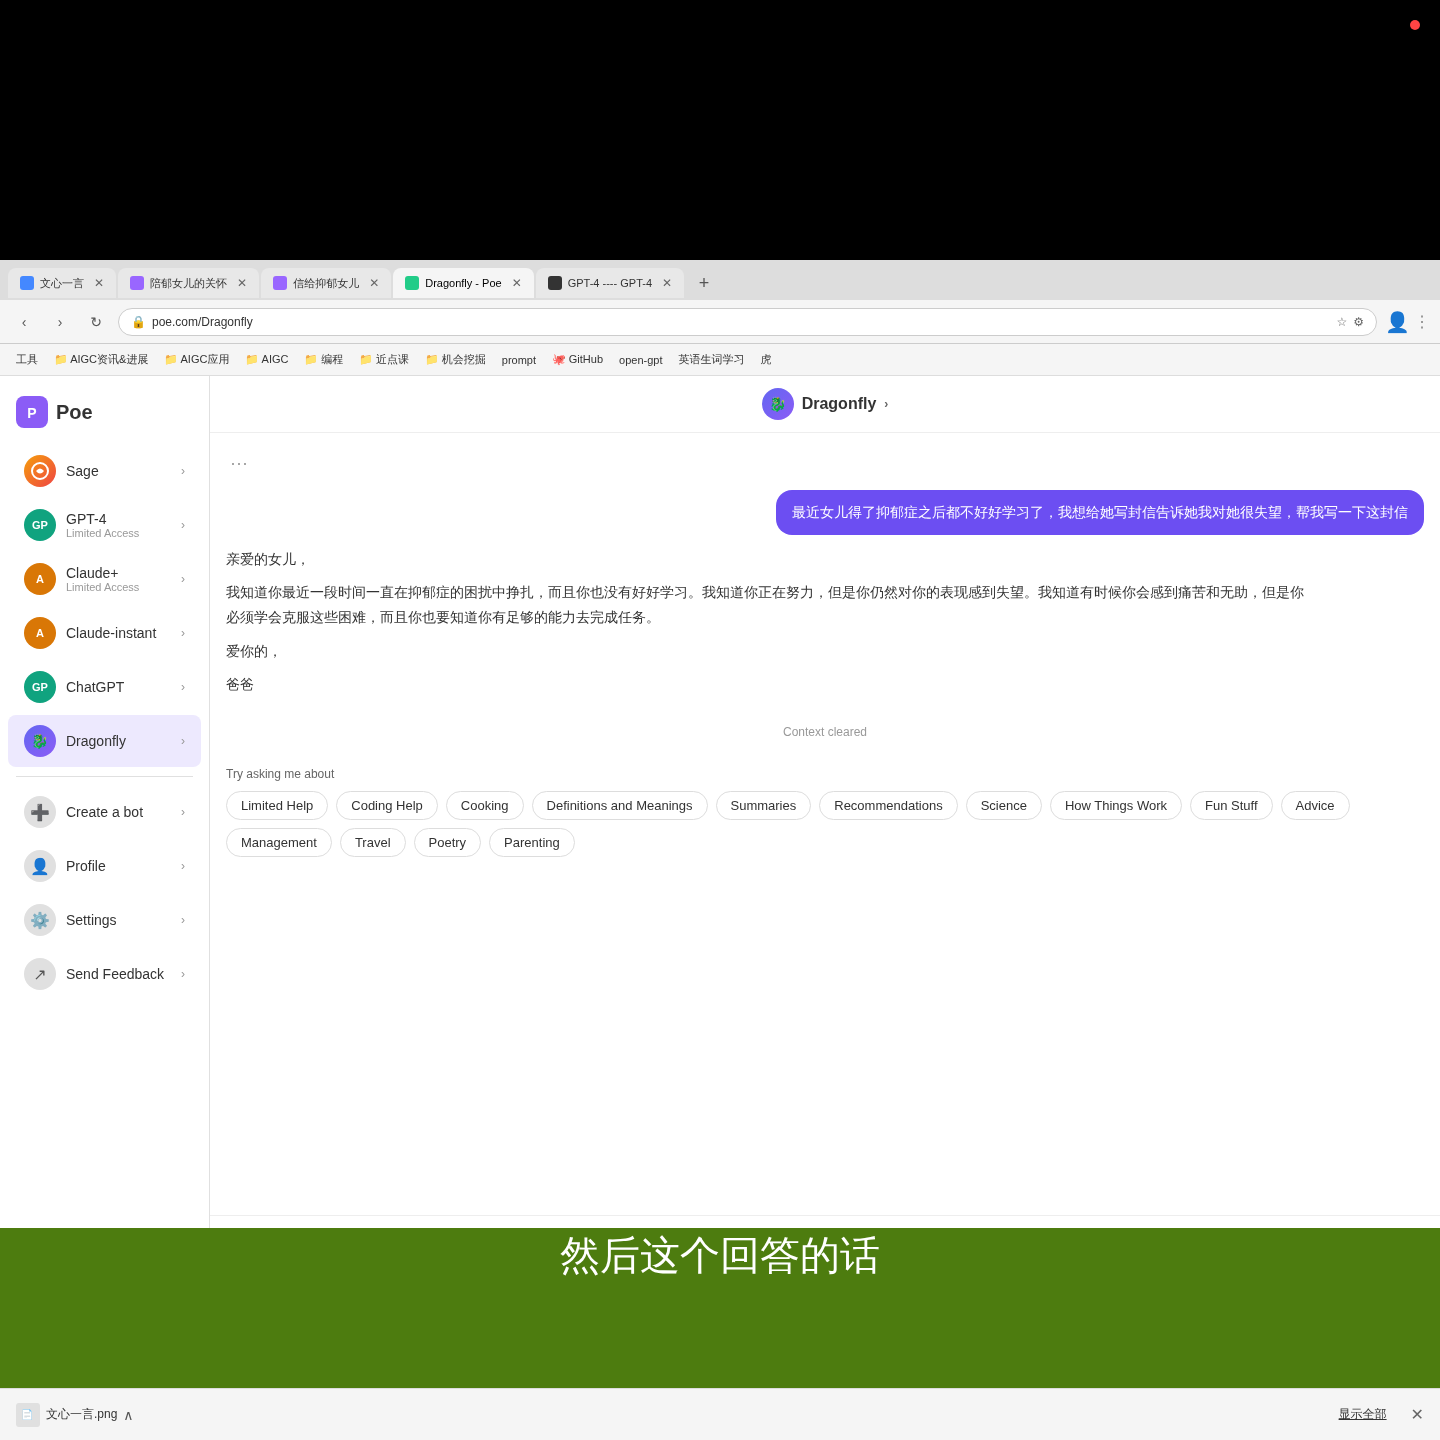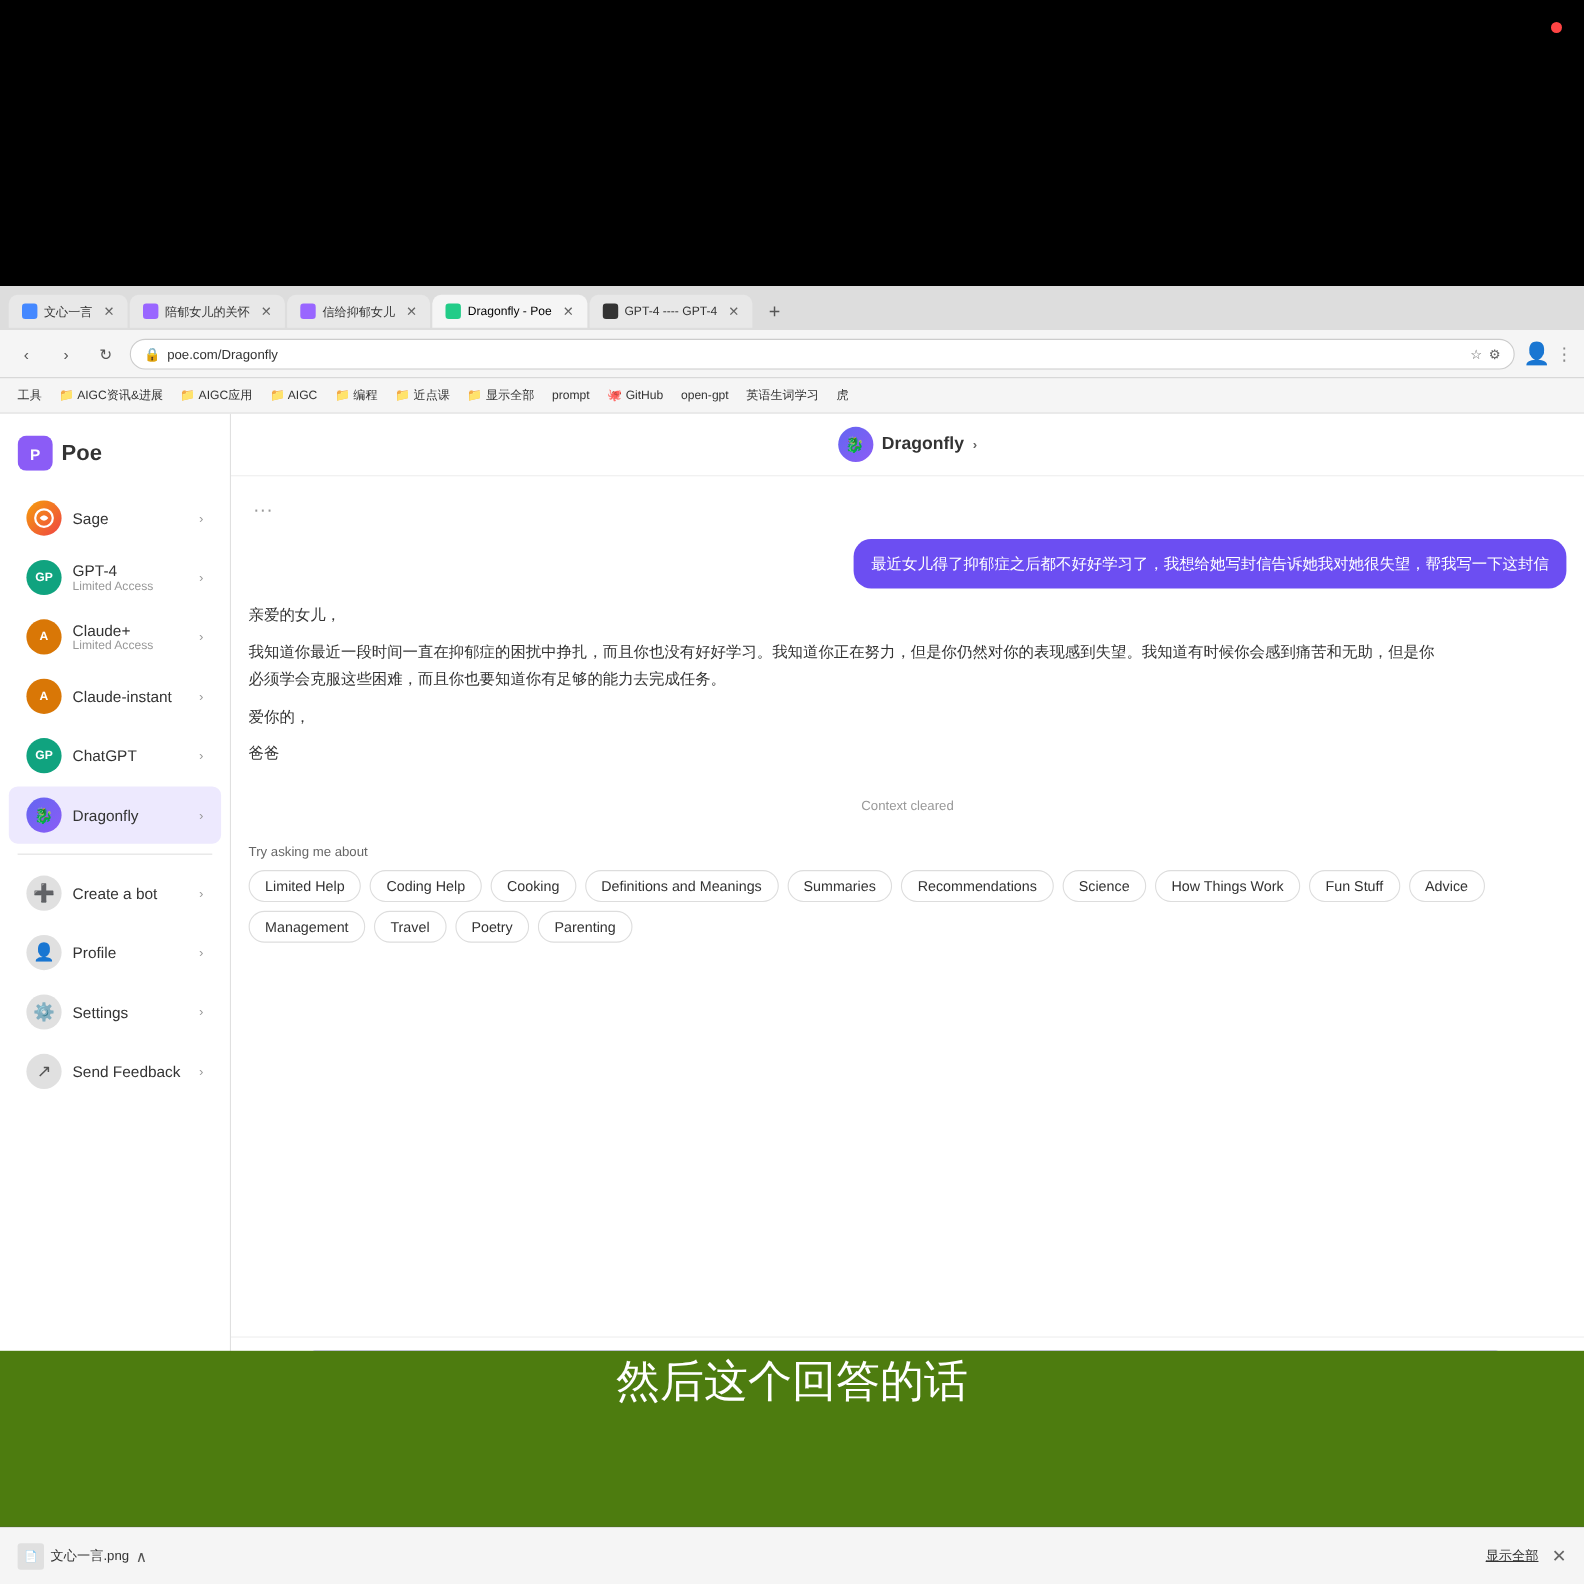--- a/index.html
+++ b/index.html
@@ -75,21 +75,21 @@
     .send-btn { width: 36px; height: 36px; background: #6c4ef2; border-radius: 50%; display: flex; align-items: center; justify-content: center; cursor: pointer; flex-shrink: 0; border: none; }
     .send-btn svg { color: white; }
 
     
     .download-bar { position: absolute; bottom: 0; left: 0; right: 0; height: 52px; background: #f5f5f5; border-top: 1px solid #ddd; display: flex; align-items: center; padding: 0 16px; gap: 12px; font-size: 12px; }
     .download-item { display: flex; align-items: center; gap: 6px; flex: 1; }
     .download-icon { width: 24px; height: 24px; background: #e0e0e0; border-radius: 3px; display: flex; align-items: center; justify-content: center; font-size: 10px; }
     .download-name { color: #333; }
     .download-arrow { font-size: 14px; color: #555; cursor: pointer; }
     .download-close { color: #666; cursor: pointer; font-size: 16px; margin-left: auto; }
-    .show-all { color: #333; font-size: 12px; cursor: pointer; text-decoration: underline; }
+    .show-all { color: #333; font-size: 12px; cursor: pointer; margin-right: 12px; text-decoration: underline; }
     .black-bottom-solid { position: absolute; bottom: 52px; left: 0; right: 0; height: 160px; background: #4d7c0f; display: flex; align-items: flex-start; justify-content: center; }
     .subtitle-text { color: #fff; font-size: 40px; font-weight: 500; text-align: center; }
 
     
     .icon-sage { background: linear-gradient(135deg, #f59e0b, #ef4444); }
     .icon-gpt4 { background: #10a37f; }
     .icon-claude { background: #d97706; }
     .icon-claudei { background: #d97706; }
     .icon-chatgpt { background: #10a37f; }
     .icon-dragonfly { background: linear-gradient(135deg, #6366f1, #8b5cf6); }
@@ -163,21 +163,21 @@
     <div class="bookmark-item">
       <span>📁 AIGC</span>
     </div>
     <div class="bookmark-item">
       <span>📁 编程</span>
     </div>
     <div class="bookmark-item">
       <span>📁 近点课</span>
     </div>
     <div class="bookmark-item">
-      <span>📁 显示全部</span>
+      <span>📁 机会挖掘</span>
     </div>
     <div class="bookmark-item">
       <span>prompt</span>
     </div>
     <div class="bookmark-item">
       <span>🐙 GitHub</span>
     </div>
     <div class="bookmark-item">
       <span>open-gpt</span>
     </div>

